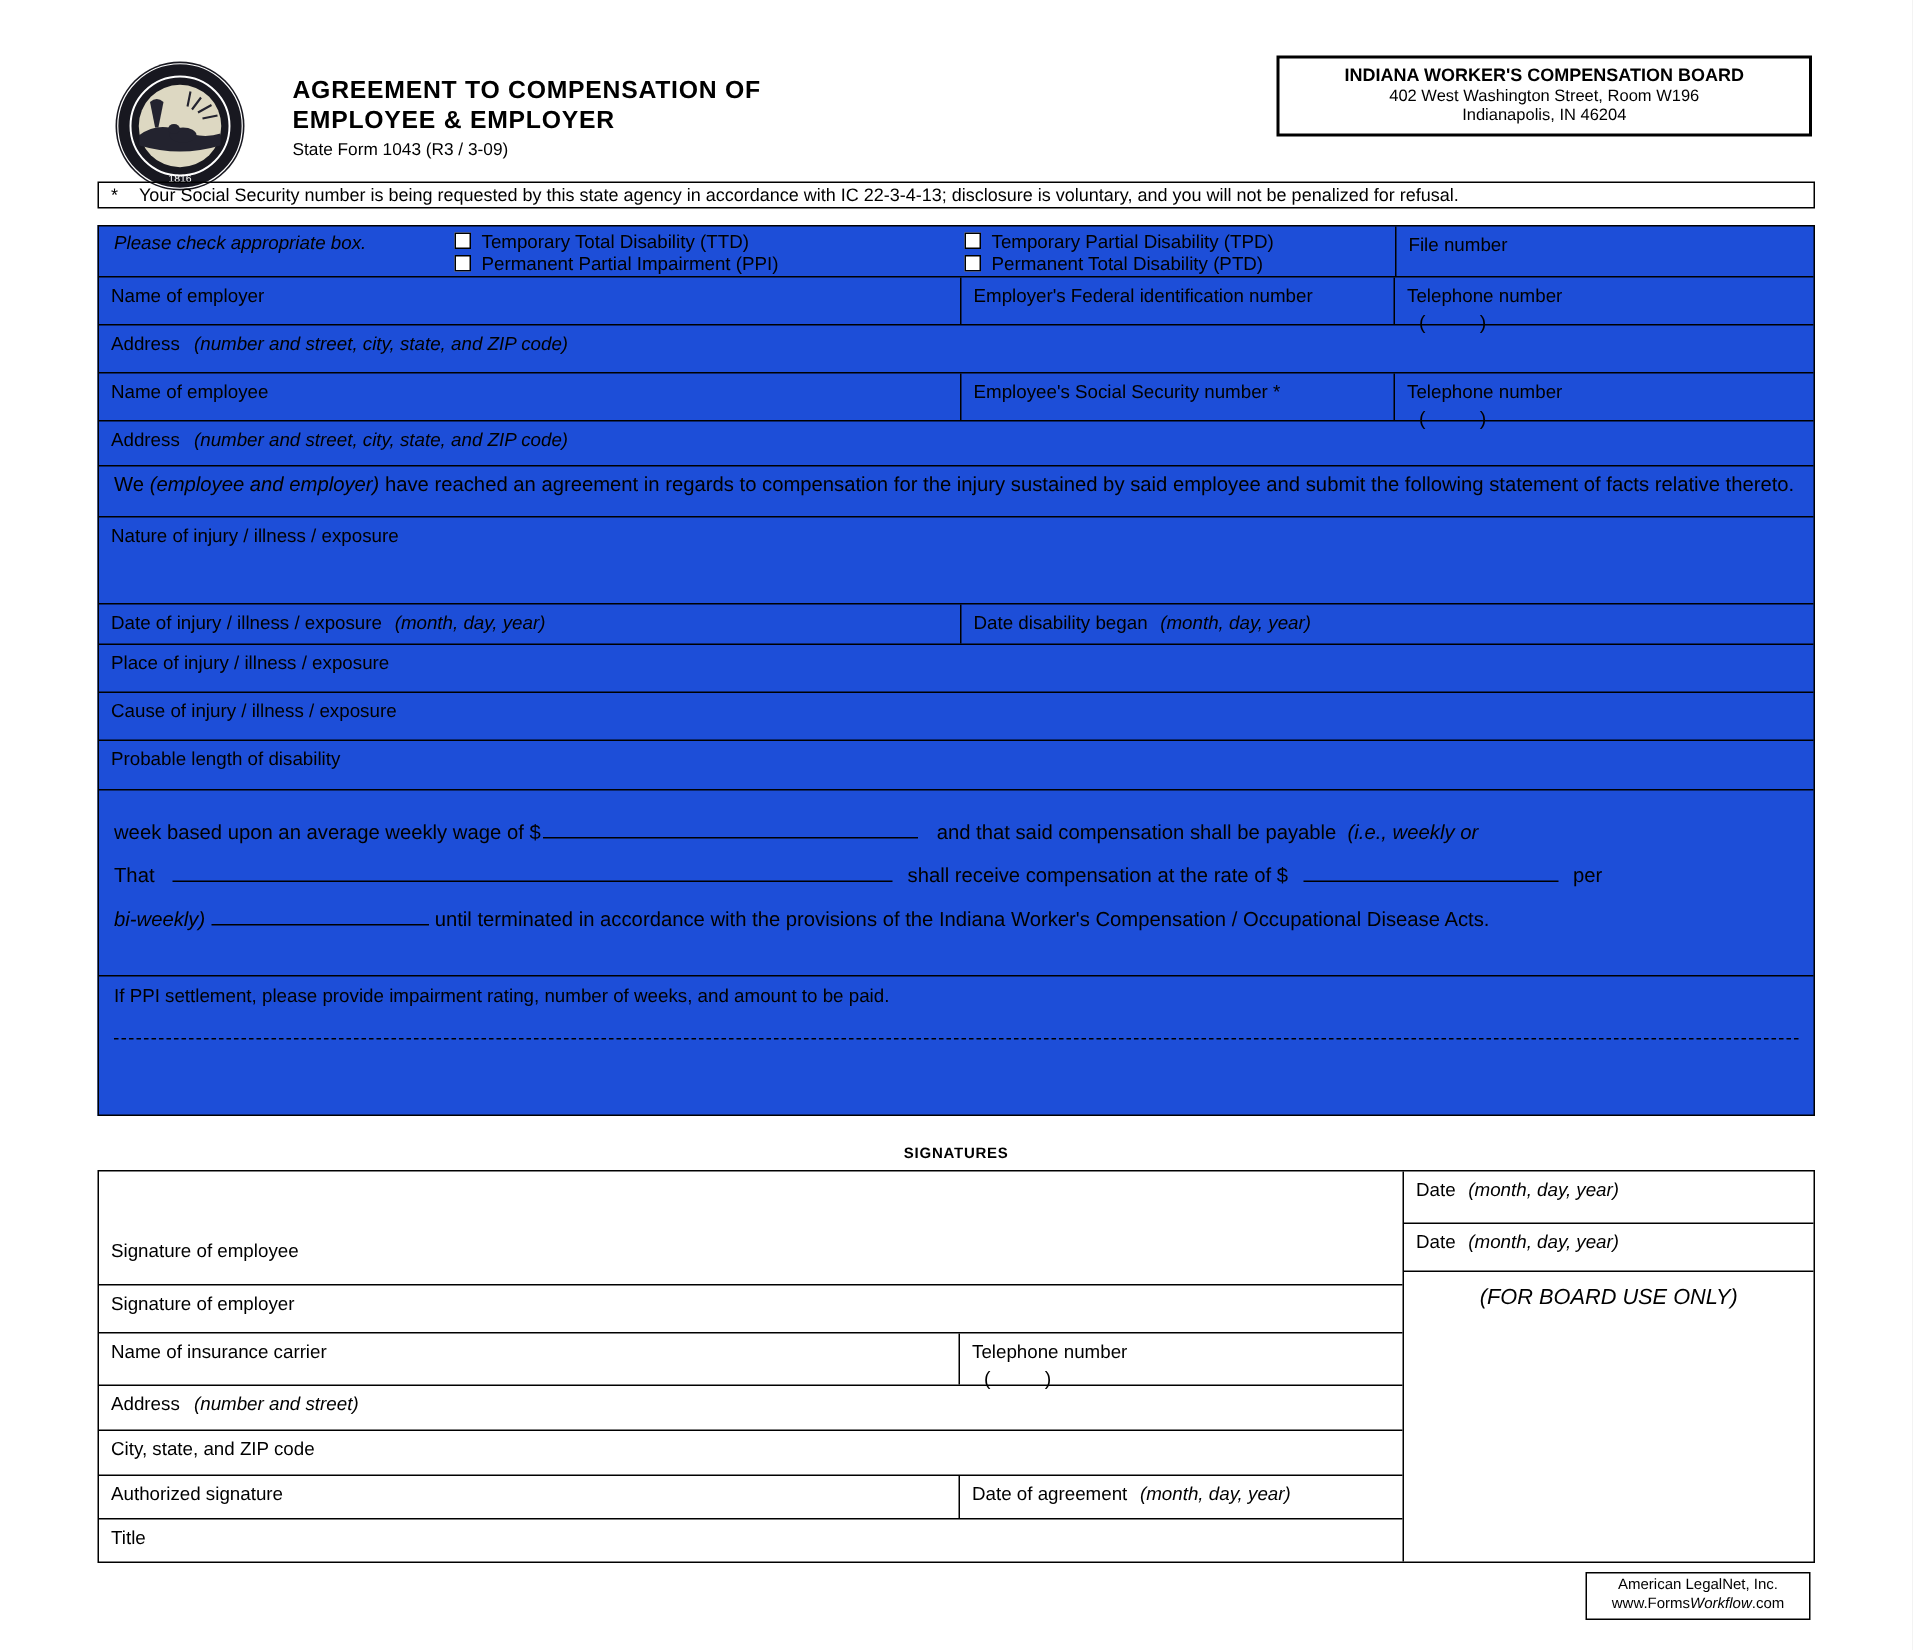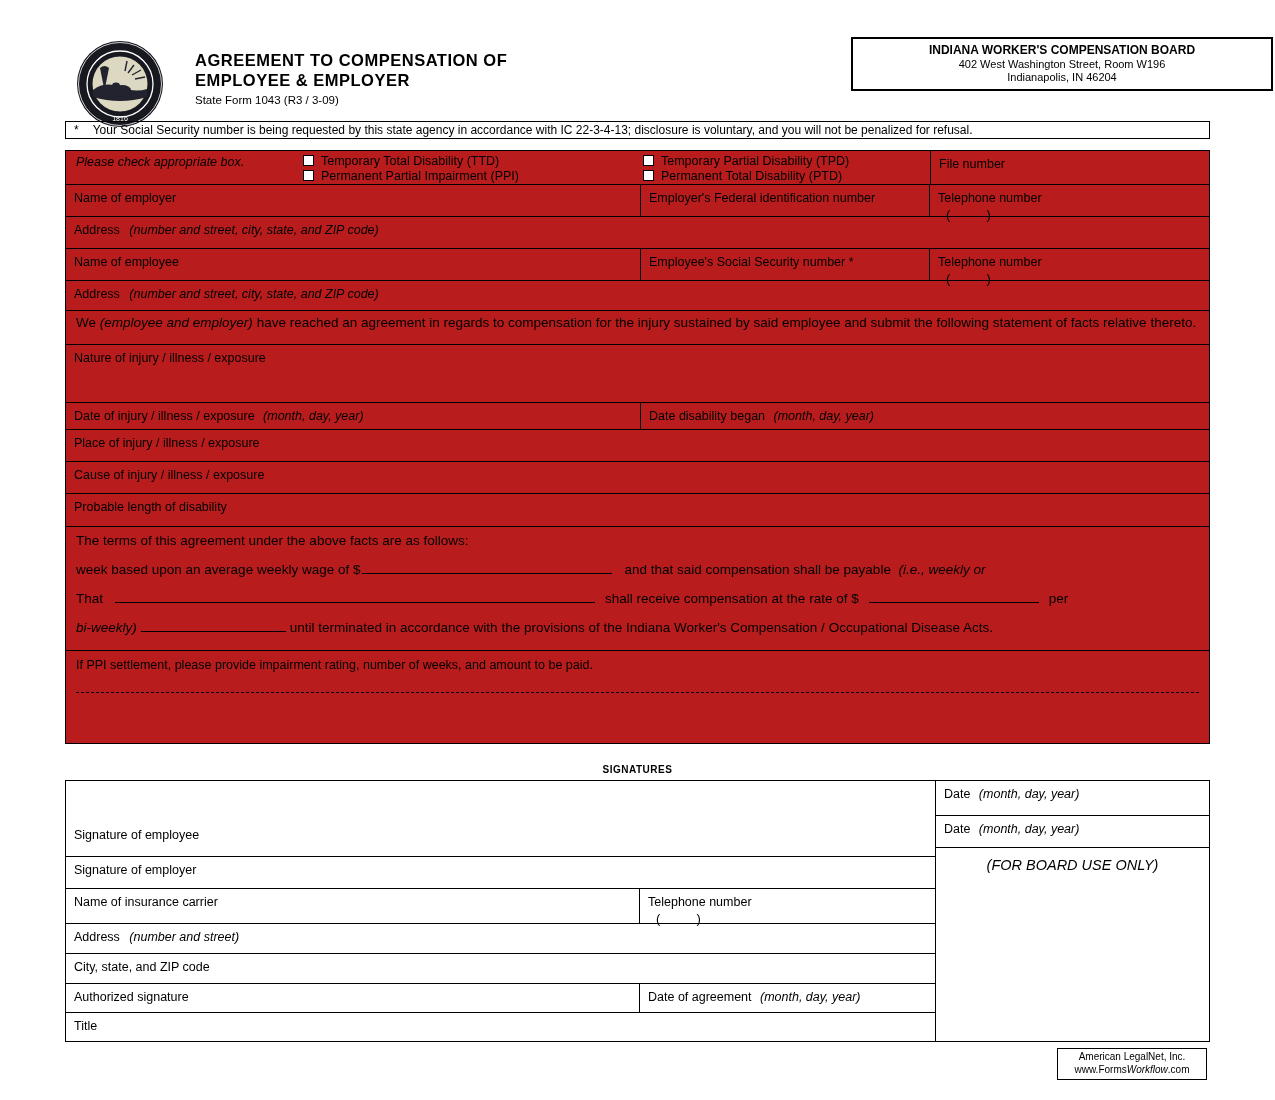--- a/index.html
+++ b/index.html
@@ -8,31 +8,31 @@
     position:relative; width:1275px; height:1100px; background:#ffffff;
     font-family:"Liberation Sans", sans-serif; color:#000; overflow:hidden;
   }
   .abs { position:absolute; }
 
   
   .seal { left:76px; top:40px; width:88px; height:88px; }
   .title-block { left:195px; top:50px; }
   .form-title { font-size:16.5px; font-weight:bold; letter-spacing:0.5px; line-height:20px; }
   .form-number { font-size:11.5px; margin-top:4px; }
-  .board-box { left:851px; top:37px; width:422px; border:2px solid #000; text-align:center; padding:4px 4px 5px 4px; }
+  .board-box { left:851px; top:37px; width:357px; border:2px solid #000; text-align:center; padding:4px 4px 5px 4px; }
   .board-name { font-size:12px; font-weight:bold; line-height:15px; }
   .board-addr { font-size:11px; line-height:13px; }
 
   
   .notice { left:65px; top:121px; width:1145px; height:18px; border:1px solid #000;
             display:flex; align-items:center; font-size:12px; padding-left:8px; }
   .notice-star { margin-right:14px; }
 
   
-  .main-table { left:65px; top:150px; width:1145px; border:1px solid #000; background:#b91c1c; }
+  .main-table { left:65px; top:150px; width:1145px; border:1px solid #000; background:#1d4ed8; }
   .row { display:flex; border-top:1px solid #000; position:relative; }
   .main-table > .row:first-child { border-top:none; }
   .cell { position:relative; padding:3px 6px 0 8px; }
   .cell.bl { border-left:1px solid #000; }
   .label, .lbl { font-size:12.5px; line-height:15px; }
   .hint { font-style:italic; font-size:12.5px; }
   .parens { font-size:13px; white-space:pre; display:block; margin:1px 0 0 8px; }
 
   
   .row-check { height:33px; }
@@ -235,21 +235,20 @@
     </div>
 
     <div class="row h33">
       <div class="cell" style="width:100%;">
         <span class="lbl">Probable length of disability</span>
       </div>
     </div>
 
     <div class="row h124">
       <div class="terms-cell">
-        <div>The terms of this agreement under the above facts are as follows:</div>
         <div class="terms-line">
           <span>week based upon an average weekly wage of $</span><span class="blank b3"></span><span>and that said compensation shall be payable</span>&nbsp;&nbsp;<span class="it">(i.e., weekly or</span>
         </div>
         <div class="terms-line">
           <span>That</span><span class="blank b1"></span><span>shall receive compensation at the rate of $</span><span class="blank b2"></span><span>per</span>
         </div>
         <div class="terms-line">
           <span class="it">bi-weekly)</span><span class="blank b4"></span><span>until terminated in accordance with the provisions of the Indiana Worker's Compensation / Occupational Disease Acts.</span>
         </div>
       </div>

